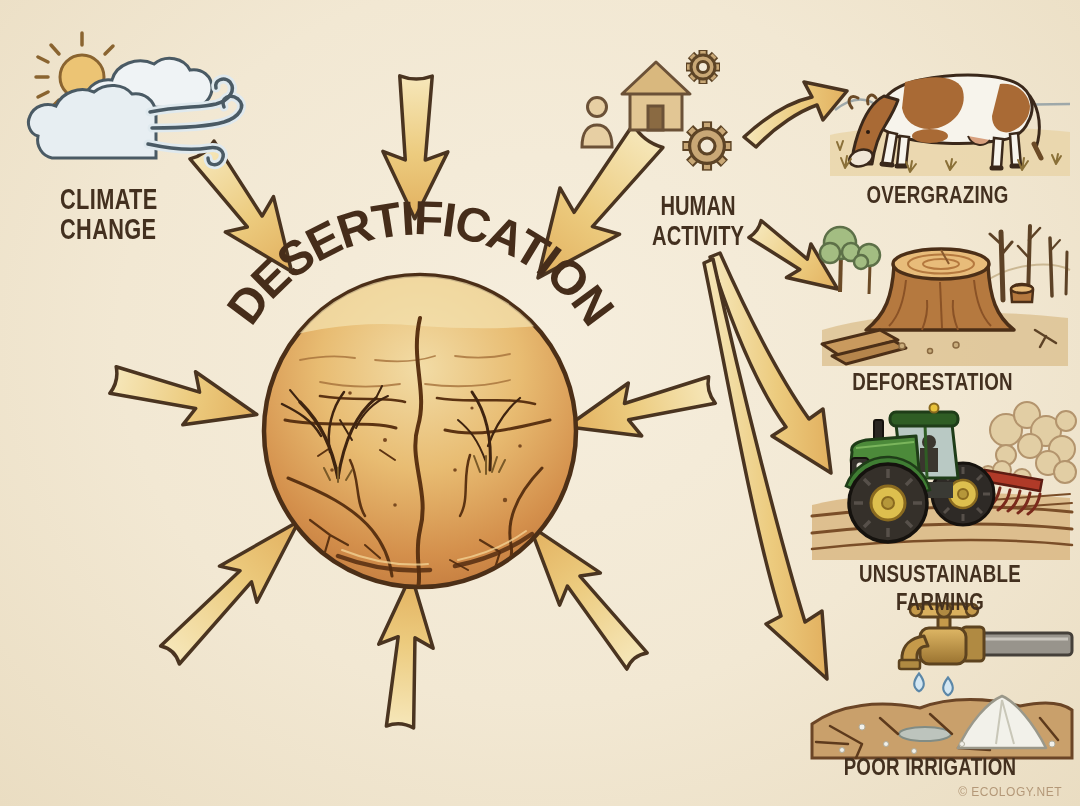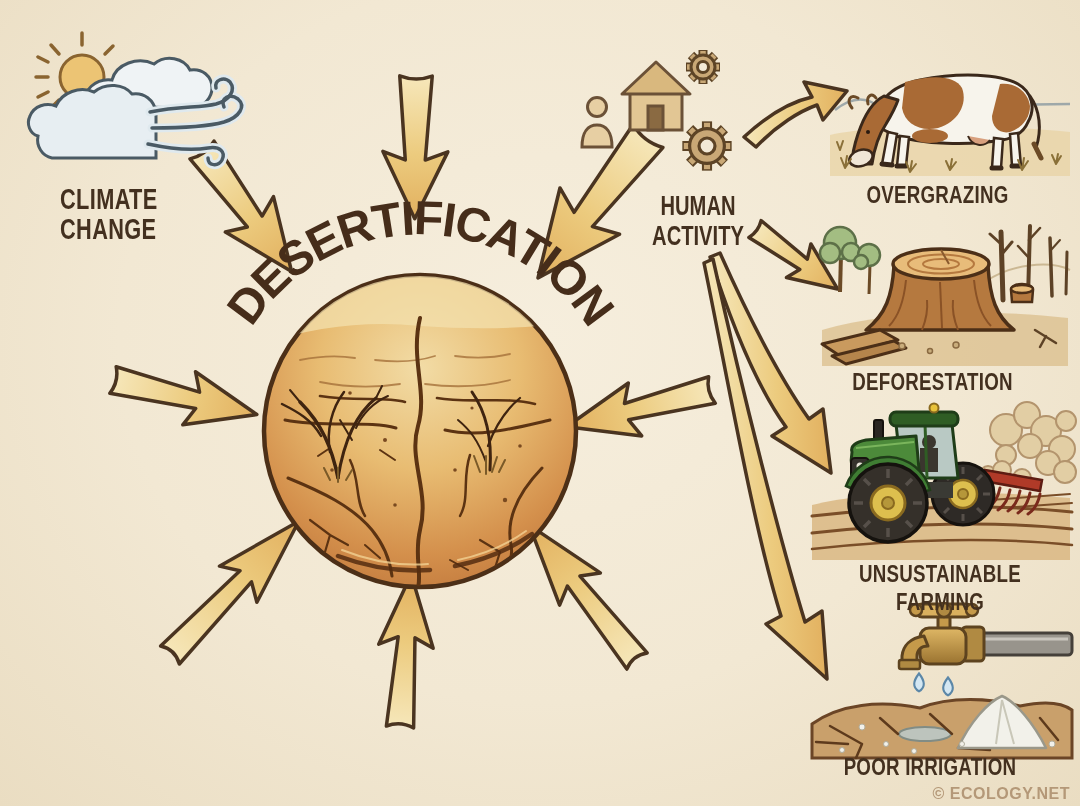--- a/index.html
+++ b/index.html
@@ -16,21 +16,21 @@
   .climate-label{left:60px;top:184px;font-size:29px;line-height:1.05;letter-spacing:.5px;
     transform:scaleX(.75);transform-origin:left top;}
   .human-label{left:613px;top:191px;width:170px;text-align:center;font-size:28px;line-height:1.07;
     transform:scaleX(.72);transform-origin:center top;}
   .panel-label{font-size:24px;text-align:center;letter-spacing:.3px;
     transform:scaleX(.78);transform-origin:center top;}
   .overgrazing-label{left:815px;top:181px;width:245px;}
   .deforestation-label{left:810px;top:368px;width:245px;}
   .farming-label{left:800px;top:560px;width:280px;}
   .irrigation-label{left:805px;top:753px;width:250px;}
-  .credit{position:absolute;right:10px;top:785px;font-size:16px;font-weight:bold;
+  .credit{position:absolute;right:18px;top:785px;font-size:12px;font-weight:normal;
     color:#b49878;letter-spacing:.5px;}
   .arc-title{font-weight:bold;font-size:48px;letter-spacing:-2px;fill:#462d1a;}
 </style>
 </head>
 <body>
 
 <div class="canvas">
 
 <svg class="art" viewBox="0 0 1080 806">
   <defs>

